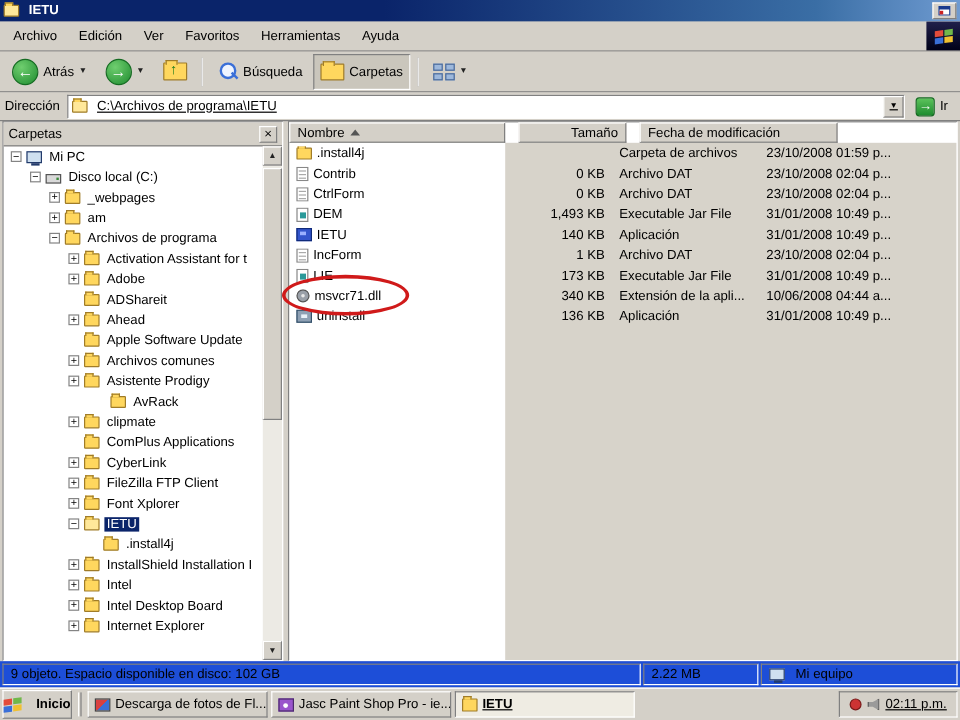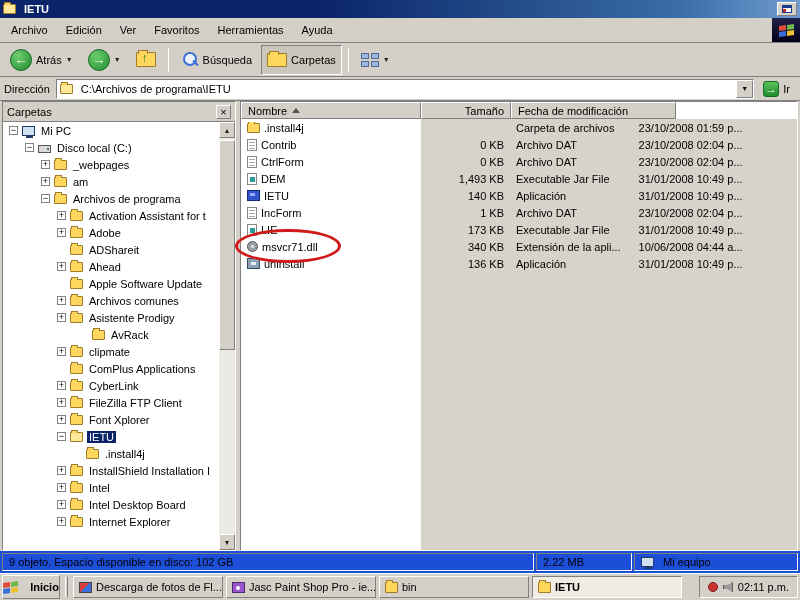--- a/index.html
+++ b/index.html
@@ -1,21 +1,21 @@
 <!DOCTYPE html>
 <html><head>
 <meta charset="utf-8">
 <style>
   * { margin:0; padding:0; box-sizing:border-box; font-family:"Liberation Sans", sans-serif; }
   html,body { width:800px; height:600px; overflow:hidden; }
   body { background:#d4d0c8; font-size:11px; color:#000; }
   .desktop { position:relative; width:800px; height:600px; }
 
   .raised { border:1px solid; border-color:#ffffff #808080 #808080 #ffffff; }
-  .sunken { border:1px solid; border-color:#808080 #ffffff #ffffff #808080; }
+  .sunken { border:1px solid; border-color:#808080 #ffffff #ffffff #808080;text-decoration:underline; }
 
   
   .titlebar { position:absolute; left:0; top:0; width:800px; height:18px;
     background:linear-gradient(90deg,#0a246a 0%,#0a246a 40%,#3a6ea5 85%,#6f9bd1 100%);
     display:flex; align-items:center; padding:0 3px; }
   .titlebar .title { color:#fff; font-weight:bold; margin-left:4px; flex:1; }
   .win-btn { width:20px; height:14px; background:#d4d0c8; display:flex; align-items:center; justify-content:center; }
   .win-glyph { width:10px; height:8px; background:#fff; border:1px solid #1a3a8c; border-top:3px solid #1a3a8c; position:relative; }
   .win-glyph::after { content:""; position:absolute; left:0; bottom:0; width:3px; height:3px; background:#cc2222; }
 
@@ -98,21 +98,21 @@
   .scrollbar { position:absolute; right:0; top:20px; bottom:0; width:16px; background:#eceae4; }
   .sb-btn { position:absolute; left:0; width:16px; height:16px; background:#d4d0c8; border:1px solid; border-color:#fff #808080 #808080 #fff;
     font-size:7px; display:flex; align-items:center; justify-content:center; color:#222; }
   .sb-up { top:0; } .sb-down { bottom:0; }
   .sb-thumb { position:absolute; left:0; top:18px; width:16px; height:210px; background:#d4d0c8; border:1px solid; border-color:#fff #808080 #808080 #fff; }
 
   
   .list-panel { position:absolute; left:240px; top:101px; width:558px; height:450px; background:#fff;
     border:1px solid; border-color:#808080 #ffffff #ffffff #808080; }
   .list-gray { position:absolute; left:180px; top:17px; right:0; bottom:0; background:#d7d3ca; z-index:0; }
-  .col-headers { position:relative; display:flex; height:17px; z-index:3; }
+  .col-headers { position:relative; display:flex; height:17px; z-index:3;gap:11px; }
   .col-h { background:#d4d0c8; border:1px solid; border-color:#ffffff #808080 #808080 #ffffff;
     padding:1px 6px; display:flex; align-items:center; overflow:hidden; white-space:nowrap; }
   .col-h.right { justify-content:flex-end; }
   .sort { width:0; height:0; margin-left:5px; border-left:4px solid transparent; border-right:4px solid transparent; border-bottom:5px solid #555; }
   .frow { position:relative; z-index:2; display:flex; height:17px; align-items:center; }
   .cell { padding:0 6px; display:flex; align-items:center; overflow:hidden; white-space:nowrap; }
   .cell.right { justify-content:flex-end; }
   .annotation { position:absolute; left:-6px; top:127px; width:106px; height:34px;
     border:3px solid #d01a1a; border-radius:50%; z-index:5; pointer-events:none; }
 
@@ -462,24 +462,20 @@
     <div class="tb-divider"></div>
     <div style="display:flex; gap:3px;">
         <div class="task raised">
        <span class="task-icon icon-photo"></span>
        <span>Descarga de fotos de Fl...</span>
      </div>
         <div class="task raised">
        <span class="task-icon icon-paint"></span>
        <span>Jasc Paint Shop Pro - ie...</span>
      </div>
-        <div class="task raised">
-       <span class="task-icon icon-folder"></span>
-       <span>bin</span>
-     </div>
         <div class="task active sunken">
        <span class="task-icon icon-folder"></span>
        <span>IETU</span>
      </div>
       </div>
     <div class="tray sunken">
       <span class="tray-red"></span>
       <span class="tray-speaker"></span>
       <span>02:11 p.m.</span>
     </div>

